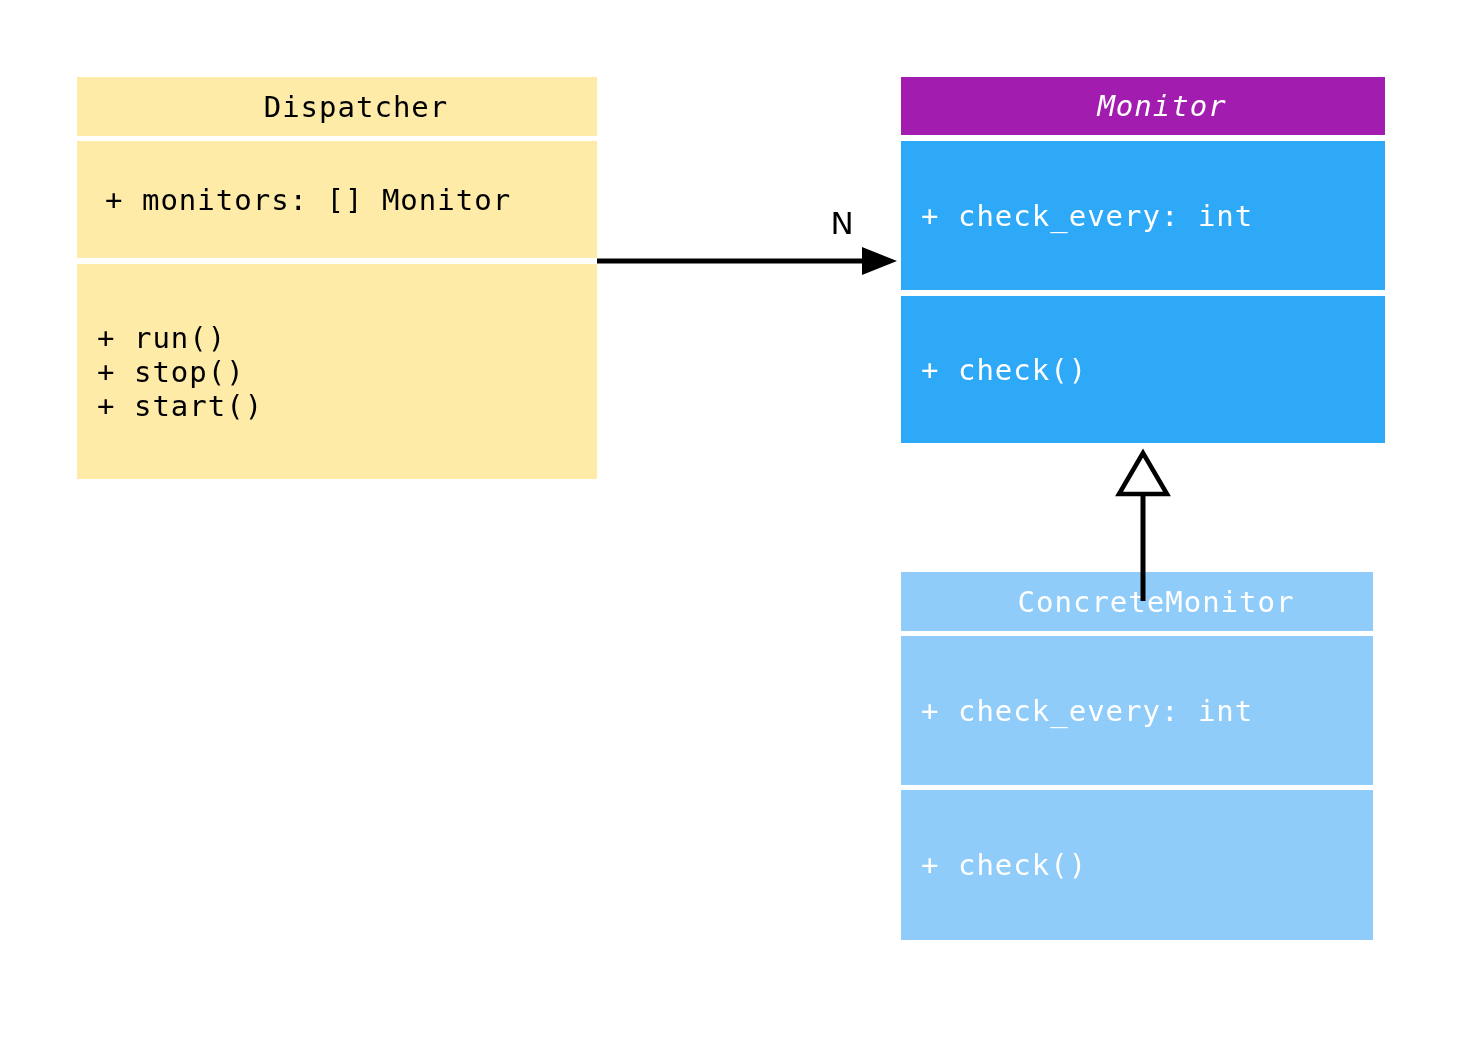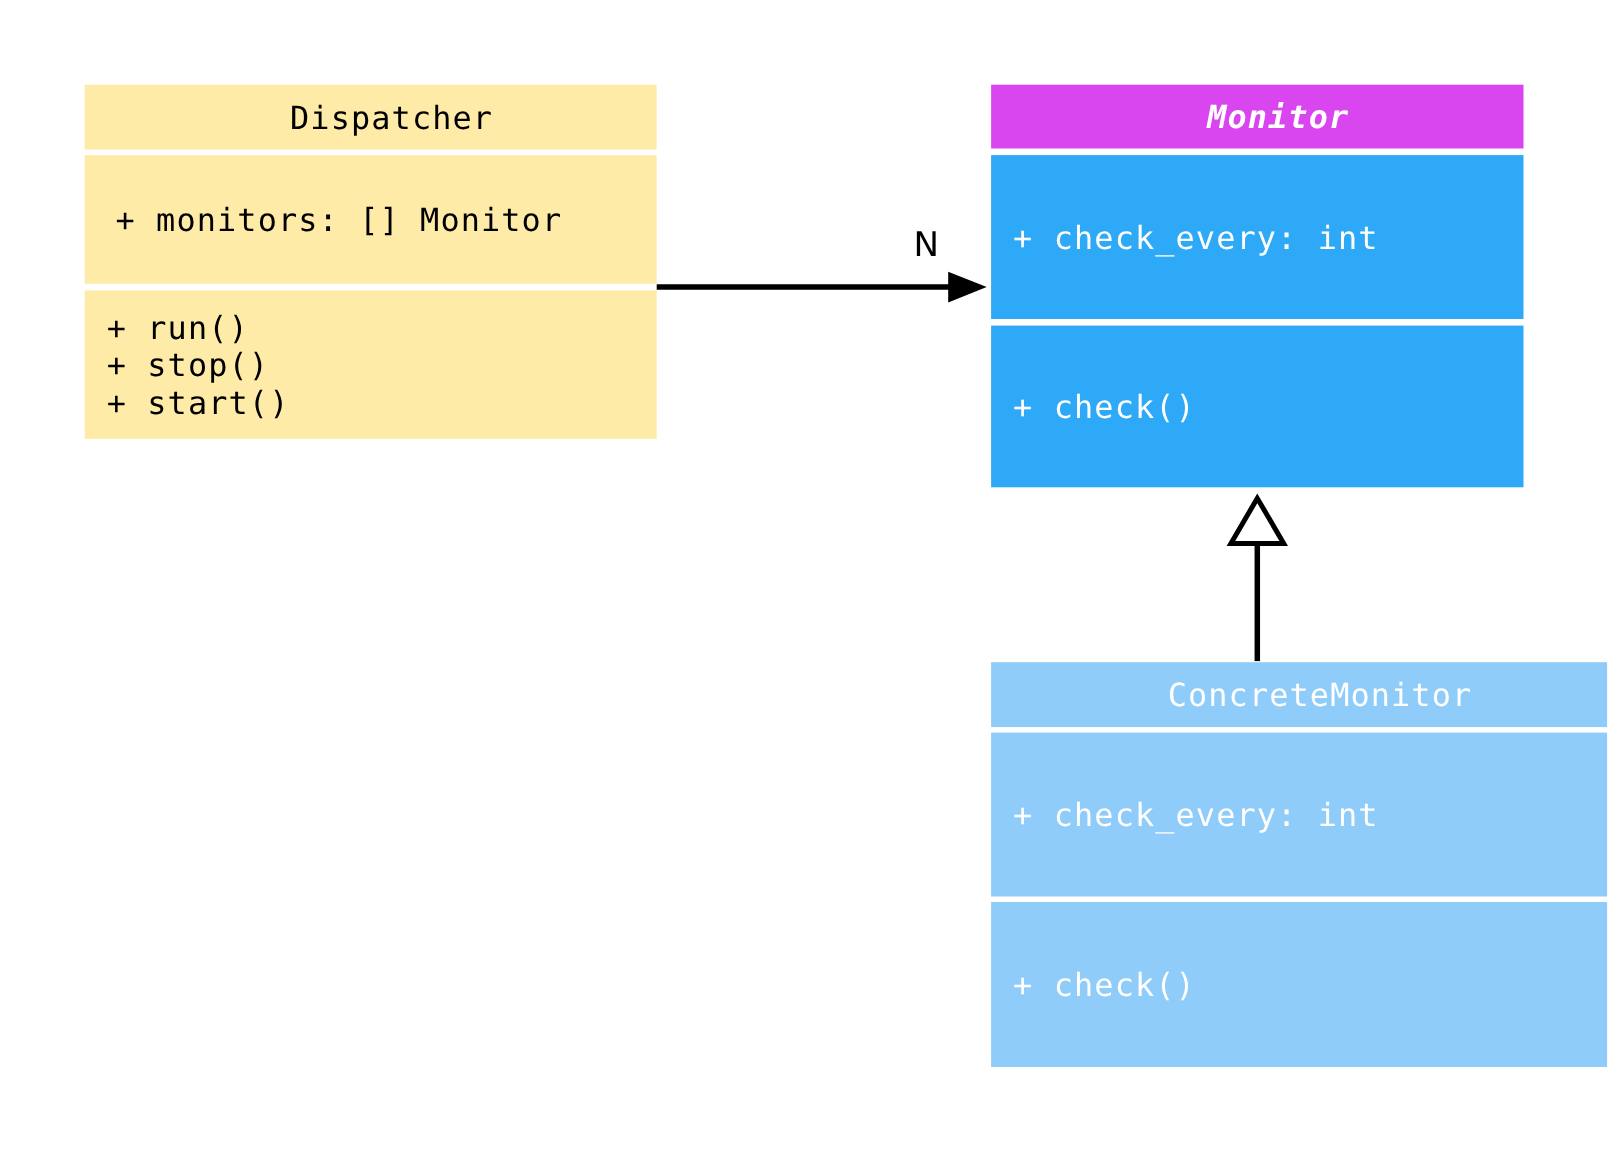--- a/index.html
+++ b/index.html
@@ -28,30 +28,30 @@
   }
   .sec.title-sec { align-items: center; }
   .sec.body-sec  { padding-left: 20px; line-height: 34px; }
 
   .title-italic { font-style: italic; }
 
   
   .cls-dispatcher { left: 77px; top: 77px; width: 520px; }
   .cls-dispatcher .title-sec   { height: 59px;  margin-bottom: 5px; }
   .cls-dispatcher .attrs-sec   { height: 117px; margin-bottom: 6px; padding-left: 28px; }
-  .cls-dispatcher .methods-sec { height: 135px; }
+  .cls-dispatcher .methods-sec { height: 215px; }
 
   
   .cls-monitor { left: 901px; top: 77px; width: 484px; }
   .cls-monitor .title-sec   { height: 58px;  margin-bottom: 6px; }
   .cls-monitor .attrs-sec   { height: 149px; margin-bottom: 6px; }
   .cls-monitor .methods-sec { height: 147px; }
 
   
-  .cls-concrete { left: 901px; top: 602px; width: 560px; }
+  .cls-concrete { left: 901px; top: 572px; width: 472px; }
   .cls-concrete .title-sec   { height: 59px;  margin-bottom: 5px; }
   .cls-concrete .attrs-sec   { height: 149px; margin-bottom: 5px; }
   .cls-concrete .methods-sec { height: 150px; }
 
   .edges {
     position: absolute;
     left: 0; top: 0;
     width: 1463px;
     height: 1048px;
     pointer-events: none;
@@ -81,21 +81,21 @@
       <div>+ monitors: [] Monitor</div>
     </div>
     <div class="sec body-sec methods-sec" style="background: rgb(254, 235, 168); color: rgb(0, 0, 0);">
       <div>+ run()</div>
       <div>+ stop()</div>
       <div>+ start()</div>
     </div>
   </div>
 
   <div class="cls cls-monitor">
-    <div class="sec title-sec" style="background: #d946ef; color: rgb(255, 255, 255); font-weight: bold;">
+    <div class="sec title-sec" style="background: #a21caf; color: rgb(255, 255, 255);">
       <span class="title-italic">Monitor</span>
     </div>
     <div class="sec body-sec attrs-sec" style="background: rgb(46, 169, 248); color: rgb(255, 255, 255);">
       <div>+ check_every: int</div>
     </div>
     <div class="sec body-sec methods-sec" style="background: rgb(46, 169, 248); color: rgb(255, 255, 255);">
       <div>+ check()</div>
     </div>
   </div>
 

